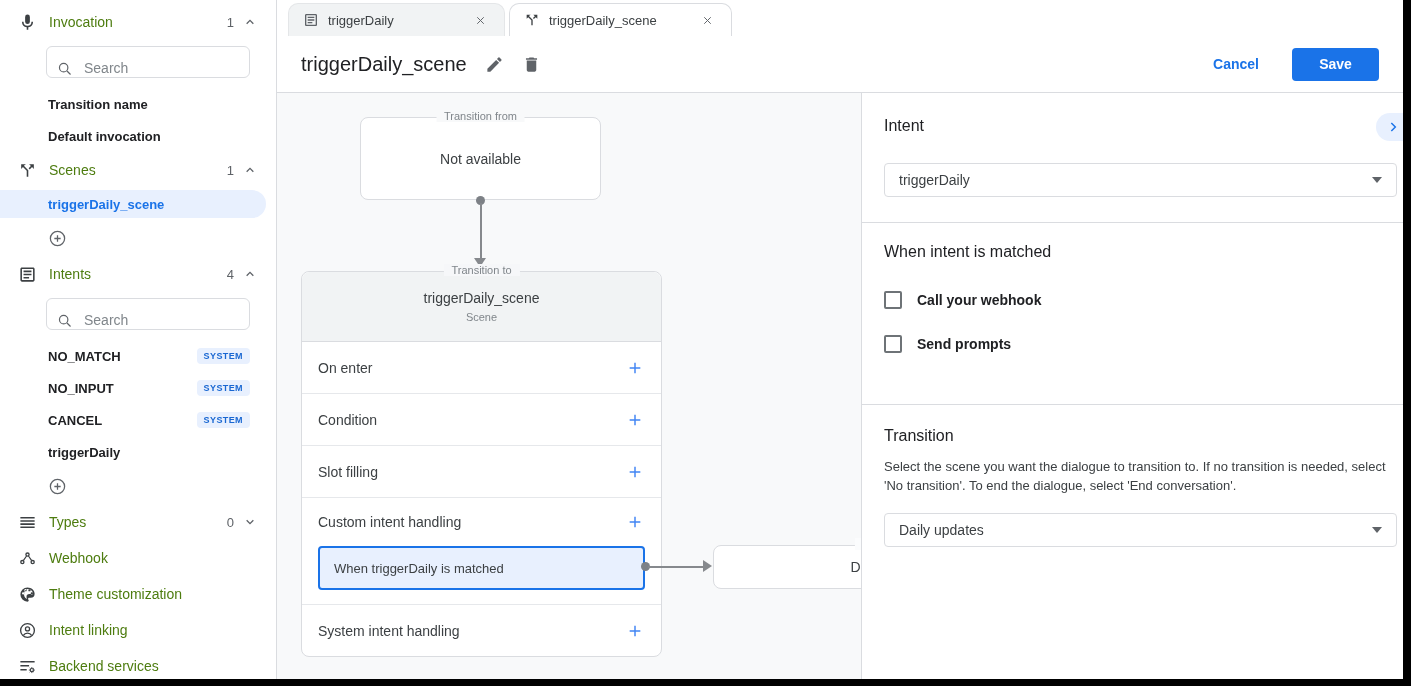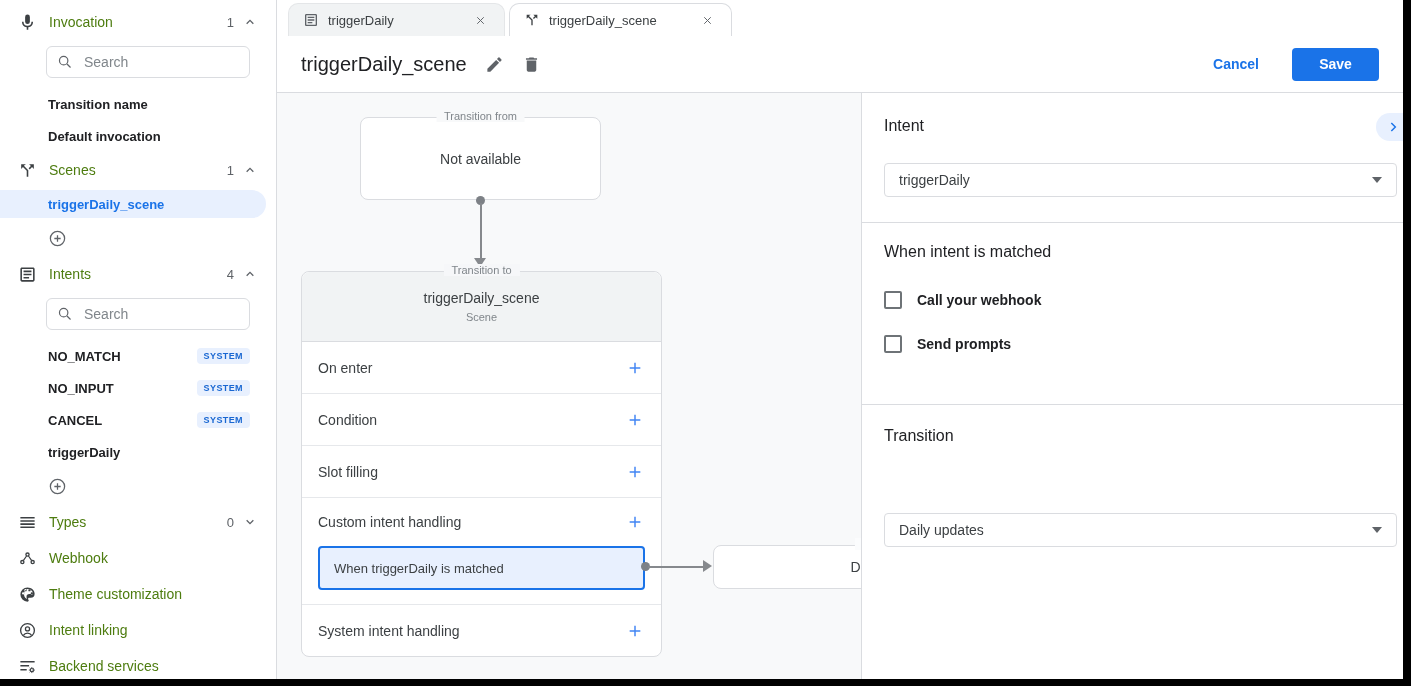--- a/index.html
+++ b/index.html
@@ -9,21 +9,21 @@
   .app { position:absolute; left:0; top:0; width:1403px; height:679px; background:#fff; display:flex; overflow:hidden; }
 
   
   .sidebar { width:277px; flex:none; border-right:1px solid #dadce0; padding-top:4px; overflow:hidden; background:#fff; }
   .side-sec { height:36px; display:flex; align-items:center; padding:0 18px 0 18px; cursor:pointer; }
   .side-sec .sicon { width:20px; height:20px; flex:none; display:flex; align-items:center; }
   .side-sec .sicon svg { width:19px; height:19px; }
   .side-sec .slabel { margin-left:11px; font-size:14px; color:#4d7c0f; flex:1; }
   .side-sec .scount { font-size:13px; color:#5f6368; margin-right:8px; }
   .side-sec .schev svg { width:16px; height:16px; display:block; }
-  .searchbox { margin:6px 26px 10px 46px; height:32px; border:1px solid #dadce0; border-radius:6px; display:flex; align-items:center; padding:0 10px; background:#fff; }
+  .searchbox { margin:6px 26px 10px 46px; height:32px; border:1px solid #dadce0; border-radius:6px; display:flex; align-items:flex-end; padding:0 10px; background:#fff; }
   .searchbox svg { width:16px; height:16px; flex:none; }
   .searchbox input { border:none; outline:none; margin-left:9px; width:100%; font-size:14px; color:#3c4043; font-family:"Liberation Sans",sans-serif; background:transparent; }
   .searchbox input::placeholder { color:#80868b; }
   .side-item { height:32px; display:flex; align-items:center; padding-left:48px; padding-right:26px; font-size:13px; font-weight:bold; color:#202124; cursor:pointer; }
   .side-item .badge { margin-left:auto; background:#e8f0fe; color:#1967d2; font-size:9px; font-weight:bold; letter-spacing:.4px; padding:3px 7px; border-radius:4px; }
   .side-selected { height:28px; margin:2px 10px 2px 0; display:flex; align-items:center; padding-left:48px; background:#e8f0fe; border-radius:0 16px 16px 0; font-size:13px; font-weight:bold; color:#1a73e8; cursor:pointer; }
   .side-plus { height:36px; display:flex; align-items:center; padding-left:48px; cursor:pointer; }
   .side-plus svg { width:19px; height:19px; }
 
   
@@ -422,20 +422,21 @@
 
           <div class="cb-row" style="top:242px;">
             <span class="cb-box"></span>
             <span class="cb-label">Send prompts</span>
           </div>
 
           <div class="p-divider" style="top:311px;"></div>
 
           <div class="p-h" style="top:334px;">Transition</div>
 
+          <div class="p-desc" style="top:364px;">Select the scene you want the dialogue to transition to. If no transition is needed, select 'No transition'. To end the dialogue, select 'End conversation'.</div>
 
           <div class="dropdown" style="top:420px;">
             <span class="dval">Daily updates</span>
             <span class="caret"></span>
           </div>
 
         </div>
 
       </div>
     </div>

